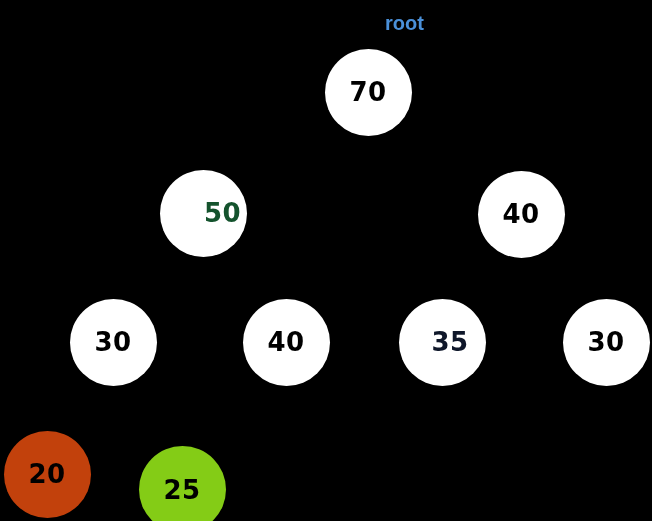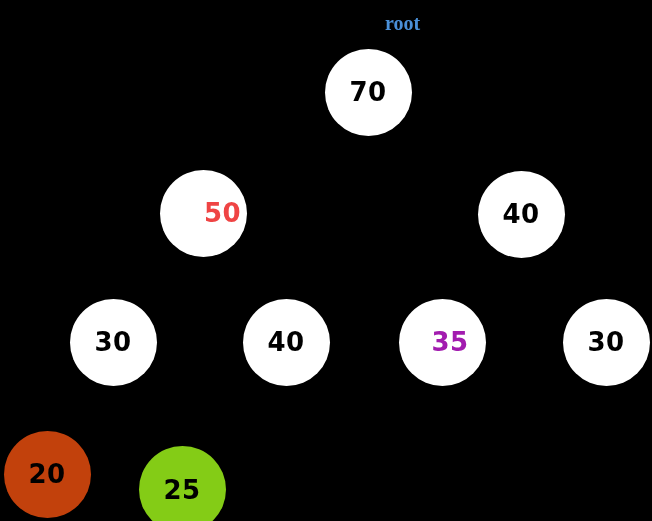--- a/index.html
+++ b/index.html
@@ -41,21 +41,21 @@
     letter-spacing: 0.5px;
     font-family: "DejaVu Sans", "Liberation Sans", sans-serif;
     user-select: none;
   }
   .root-caption {
     position: absolute;
     color: #4a90d9;
     font-size: 20px;
     font-weight: 700;
     line-height: 1;
-    font-family: Liberation Serif, serif;
+    font-family: Liberation Sans, sans-serif;
     white-space: nowrap;
     user-select: none;
   }
 </style>
 </head>
 <body style="background: rgb(0, 0, 0);">
 
 <div id="canvas" style="background: rgb(0, 0, 0);">
 
   <svg class="edge-layer" viewBox="0 0 652 521" width="652" height="521" aria-hidden="true">
@@ -69,33 +69,33 @@
       <line x1="113" y1="342" x2="182" y2="474" stroke="#000000" stroke-width="2"></line>
     </svg>
 
   <div class="root-caption" style="left: 385px; top: 13px; color: rgb(74, 144, 217);">root</div>
 
   <div id="node-layer">
       <div class="node" style="left: 324.5px; top: 48.5px; width: 87px; height: 87px; background: rgb(255, 255, 255);">
         <span class="node-label" style="color: rgb(0, 0, 0);">70</span>
       </div>
       <div class="node" style="left: 159.5px; top: 169.5px; width: 87px; height: 87px; background: rgb(255, 255, 255);">
-        <span class="node-label" style="color: #ef4444; margin-left: 39px;">50</span>
+        <span class="node-label" style="color: #14532d; margin-left: 39px;">50</span>
       </div>
       <div class="node" style="left: 477.5px; top: 170.5px; width: 87px; height: 87px; background: rgb(255, 255, 255);">
         <span class="node-label" style="color: rgb(0, 0, 0);">40</span>
       </div>
       <div class="node" style="left: 69.5px; top: 298.5px; width: 87px; height: 87px; background: rgb(255, 255, 255);">
         <span class="node-label" style="color: rgb(0, 0, 0);">30</span>
       </div>
       <div class="node" style="left: 242.5px; top: 298.5px; width: 87px; height: 87px; background: rgb(255, 255, 255);">
         <span class="node-label" style="color: rgb(0, 0, 0);">40</span>
       </div>
       <div class="node" style="left: 398.5px; top: 298.5px; width: 87px; height: 87px; background: rgb(255, 255, 255);">
-        <span class="node-label" style="color: #a21caf; margin-left: 16px;">35</span>
+        <span class="node-label" style="color: #0f172a; margin-left: 16px;">35</span>
       </div>
       <div class="node" style="left: 562.5px; top: 298.5px; width: 87px; height: 87px; background: rgb(255, 255, 255);">
         <span class="node-label" style="color: rgb(0, 0, 0);">30</span>
       </div>
       <div class="node" style="left: 3.5px; top: 430.5px; width: 87px; height: 87px; background: #c2410c;">
         <span class="node-label" style="color: rgb(0, 0, 0);">20</span>
       </div>
       <div class="node" style="left: 138.5px; top: 446px; width: 87px; height: 87px; background: #84cc16; text-align: center;">
         <span class="node-label" style="color: rgb(0, 0, 0);">25</span>
       </div>

